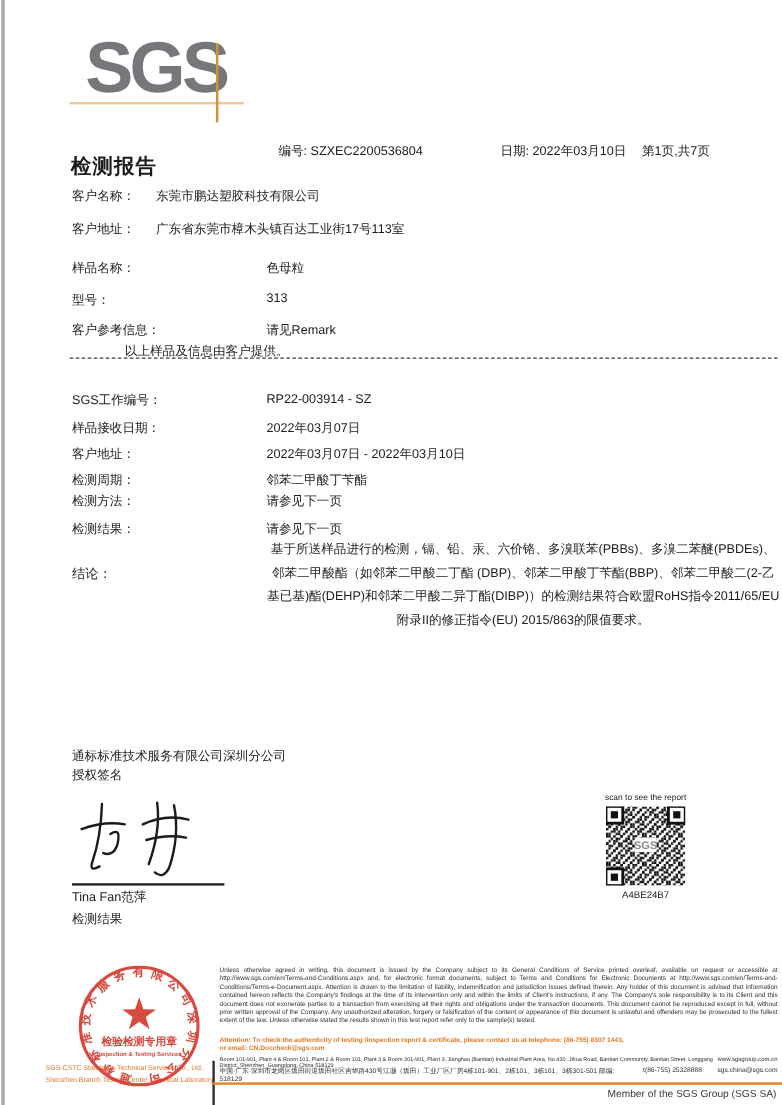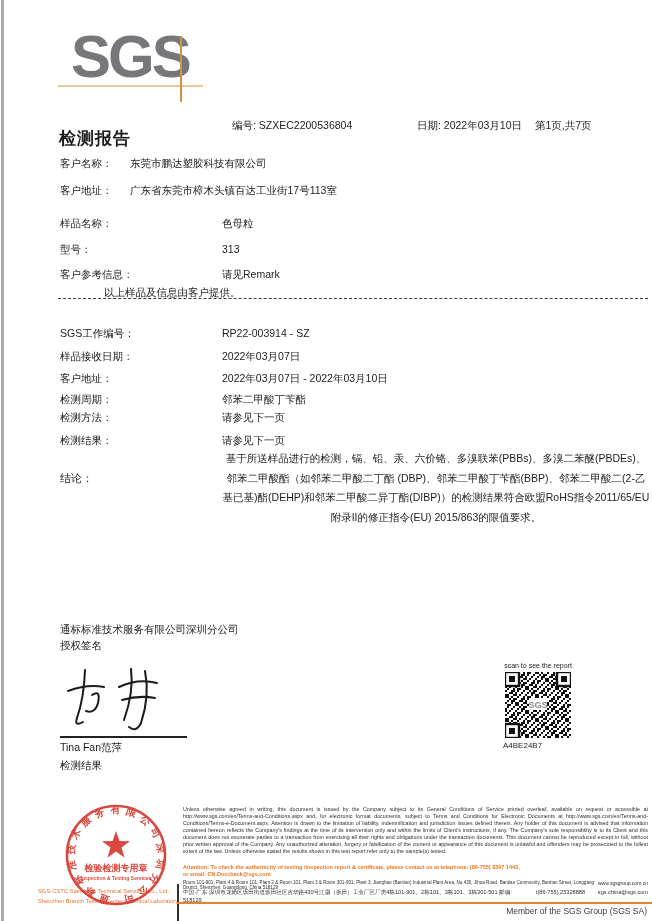--- a/index.html
+++ b/index.html
@@ -31,21 +31,21 @@
   
   .sig-company{position:absolute;left:60px;top:623px;font-size:10.5px;}
   .sig-auth{position:absolute;left:60px;top:639px;font-size:10.5px;}
   .sig-svg{position:absolute;left:62px;top:660px;}
   .sig-line{position:absolute;left:60px;top:736px;width:127px;height:1.5px;background:#222;}
   .sig-name{position:absolute;left:60px;top:741px;font-size:10.5px;}
   .sig-role{position:absolute;left:60px;top:759px;font-size:10.5px;}
   
   .qr-caption{position:absolute;left:492px;top:662px;width:92px;text-align:center;font-size:7px;color:#222;}
   .qr-svg{position:absolute;left:505px;top:672px;}
-  .qr-code-text{position:absolute;left:503px;top:741px;width:70px;font-size:8px;color:#222;}
+  .qr-code-text{position:absolute;left:503px;top:741px;width:70px;text-align:center;font-size:8px;color:#222;}
   
   .stamp-svg{position:absolute;left:64px;top:803px;opacity:.92;}
   .stamp-company{position:absolute;left:38px;top:887px;width:150px;font-size:5.8px;line-height:1.7;
     color:#e8742f;white-space:nowrap;}
   .f-disclaimer{position:absolute;left:183px;top:806px;width:465px;font-size:5.35px;line-height:1.3;
     text-align:justify;color:#2e2e2e;}
   .f-attention{position:absolute;left:183px;top:864px;width:465px;font-size:5.5px;line-height:1.35;
     font-weight:bold;color:#e87722;}
   .f-addr1{position:absolute;left:183px;top:880px;width:465px;font-size:4.6px;color:#2e2e2e;
     display:flex;justify-content:space-between;align-items:flex-start;}

